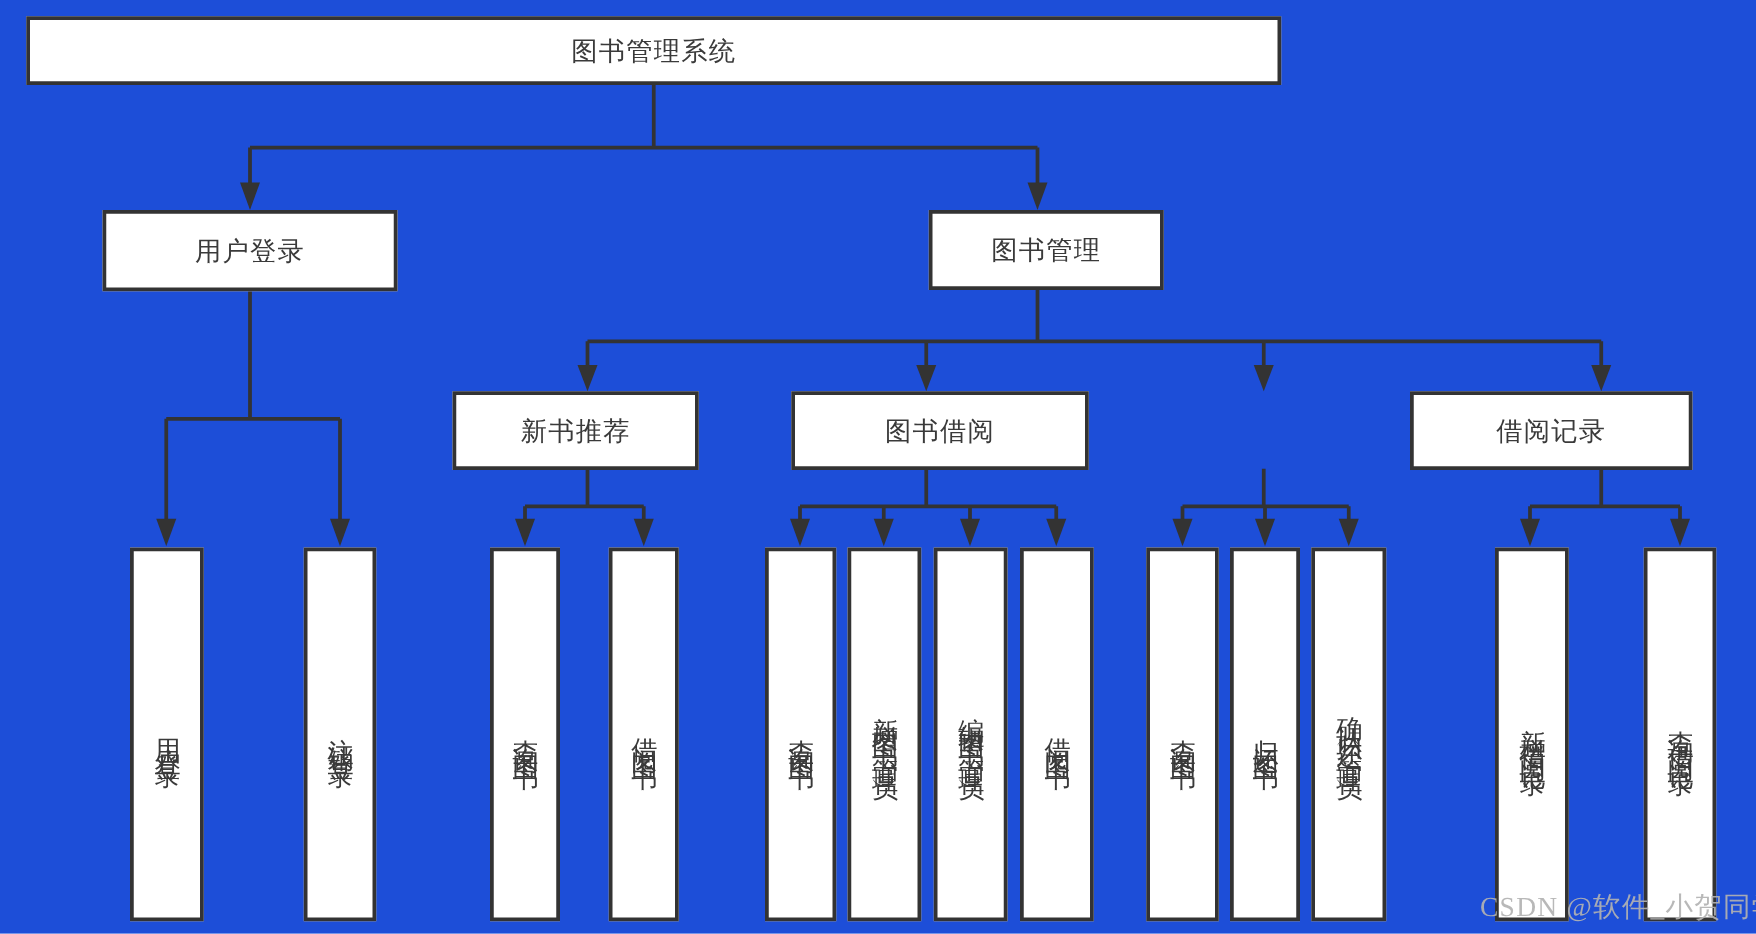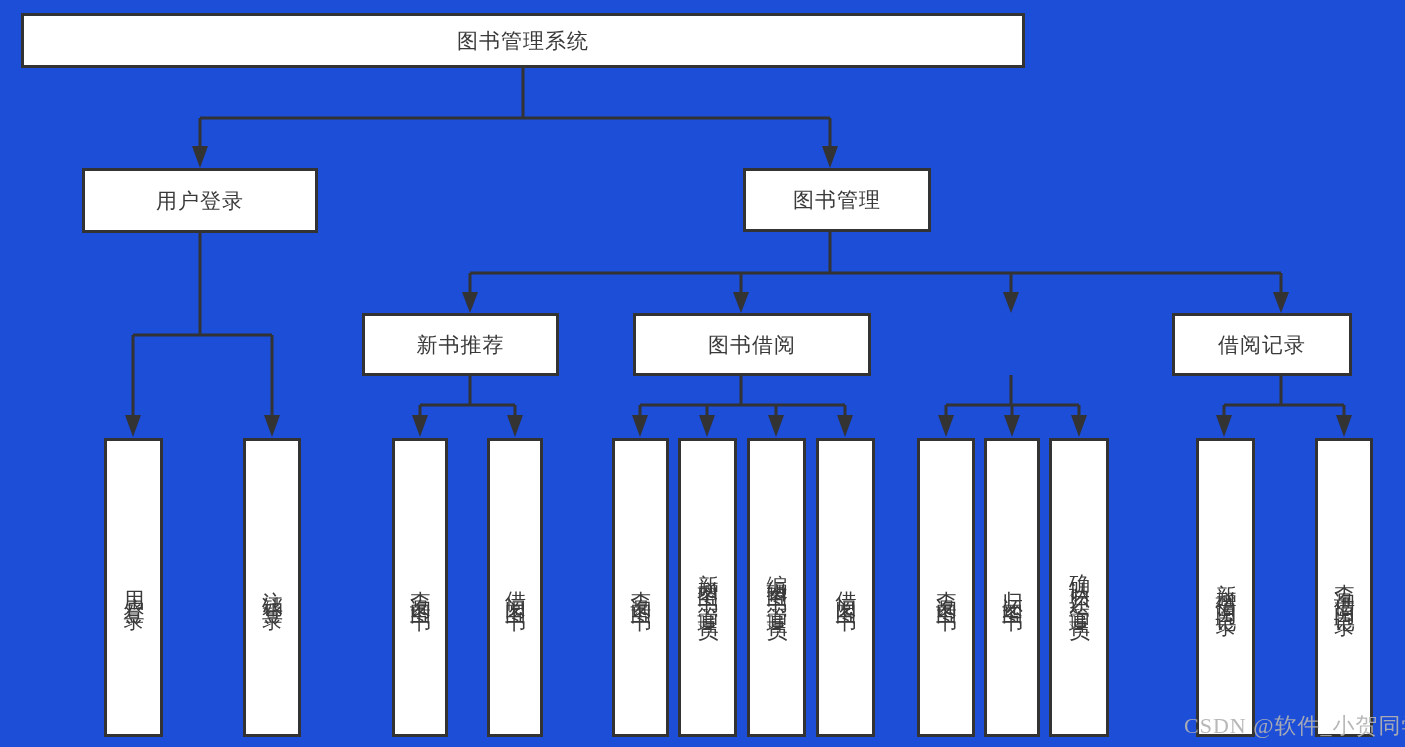--- a/index.html
+++ b/index.html
@@ -72,21 +72,21 @@
     </g>
   </svg>
 
   <div class="node" style="left:21px; top:13px; width:1004px; height:55px;">图书管理系统</div>
 
   <div class="node" style="left:82px; top:168px; width:236px; height:65px;">用户登录</div>
   <div class="node" style="left:712px; top:168px; width:188px; height:64px;margin-left:31px;">图书管理</div>
 
   <div class="node" style="left:362px; top:313px; width:197px; height:63px;">新书推荐</div>
   <div class="node" style="left:633px; top:313px; width:238px; height:63px;">图书借阅</div>
-  <div class="node" style="left:1172px; top:313px; width:180px; height:63px;">借阅记录</div>
+  <div class="node" style="left:1128px; top:313px; width:226px; height:63px;">借阅记录</div>
 
   <div class="node vnode" style="left:104px; top:438px; width:59px; height:299px;">
     <span class="vtext">用户登录</span>
   </div>
   <div class="node vnode" style="left:243px; top:438px; width:58px; height:299px;">
     <span class="vtext">注销登录</span>
   </div>
 
   <div class="node vnode" style="left:392px; top:438px; width:56px; height:299px;">
     <span class="vtext">查询图书</span>

